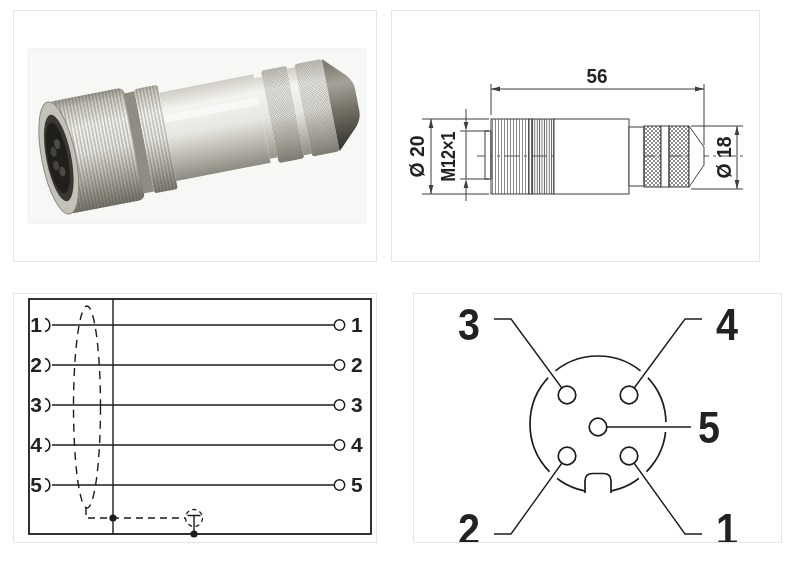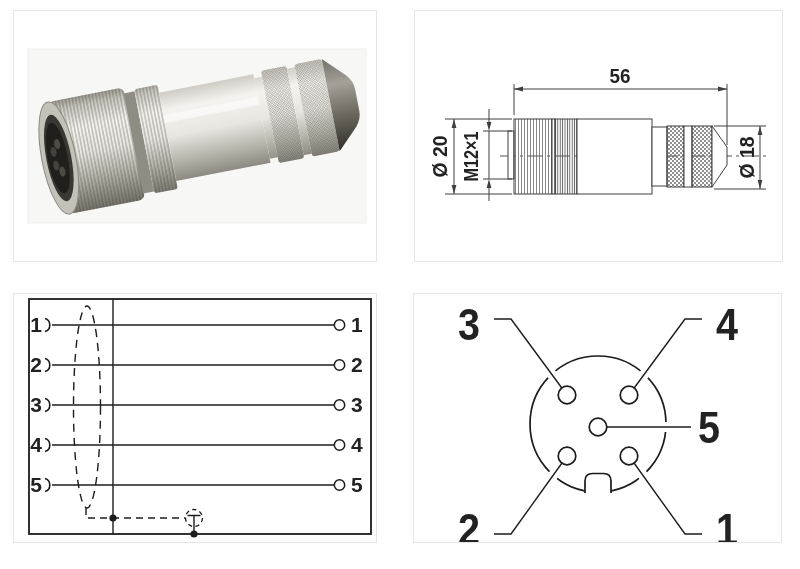--- a/index.html
+++ b/index.html
@@ -1,19 +1,19 @@
 <!DOCTYPE html>
 <html><head>
 <meta charset="utf-8">
 <style>
   html,body{margin:0;padding:0;background:#fff;}
   body{width:800px;height:569px;position:relative;font-family:"Liberation Sans",sans-serif;}
   .panel{position:absolute;background:#fff;border:1px solid #e5e5e5;box-sizing:border-box;}
   #panel-photo{left:13px;top:10px;width:364px;height:252px;}
-  #panel-dims{left:414px;top:10px;width:369px;height:252px;}
+  #panel-dims{left:391px;top:10px;width:369px;height:252px;}
   #panel-wiring{left:13px;top:293px;width:364px;height:250px;}
   #panel-pinout{left:413px;top:293px;width:369px;height:250px;}
   svg{display:block;}
   text{font-family:"Liberation Sans",sans-serif;font-weight:bold;fill:#222;}
   .dim-text{font-size:20px;}
   .wire-num{font-size:21px;}
   .pin-num{font-size:44px;}
 </style>
 </head>
 <body>

